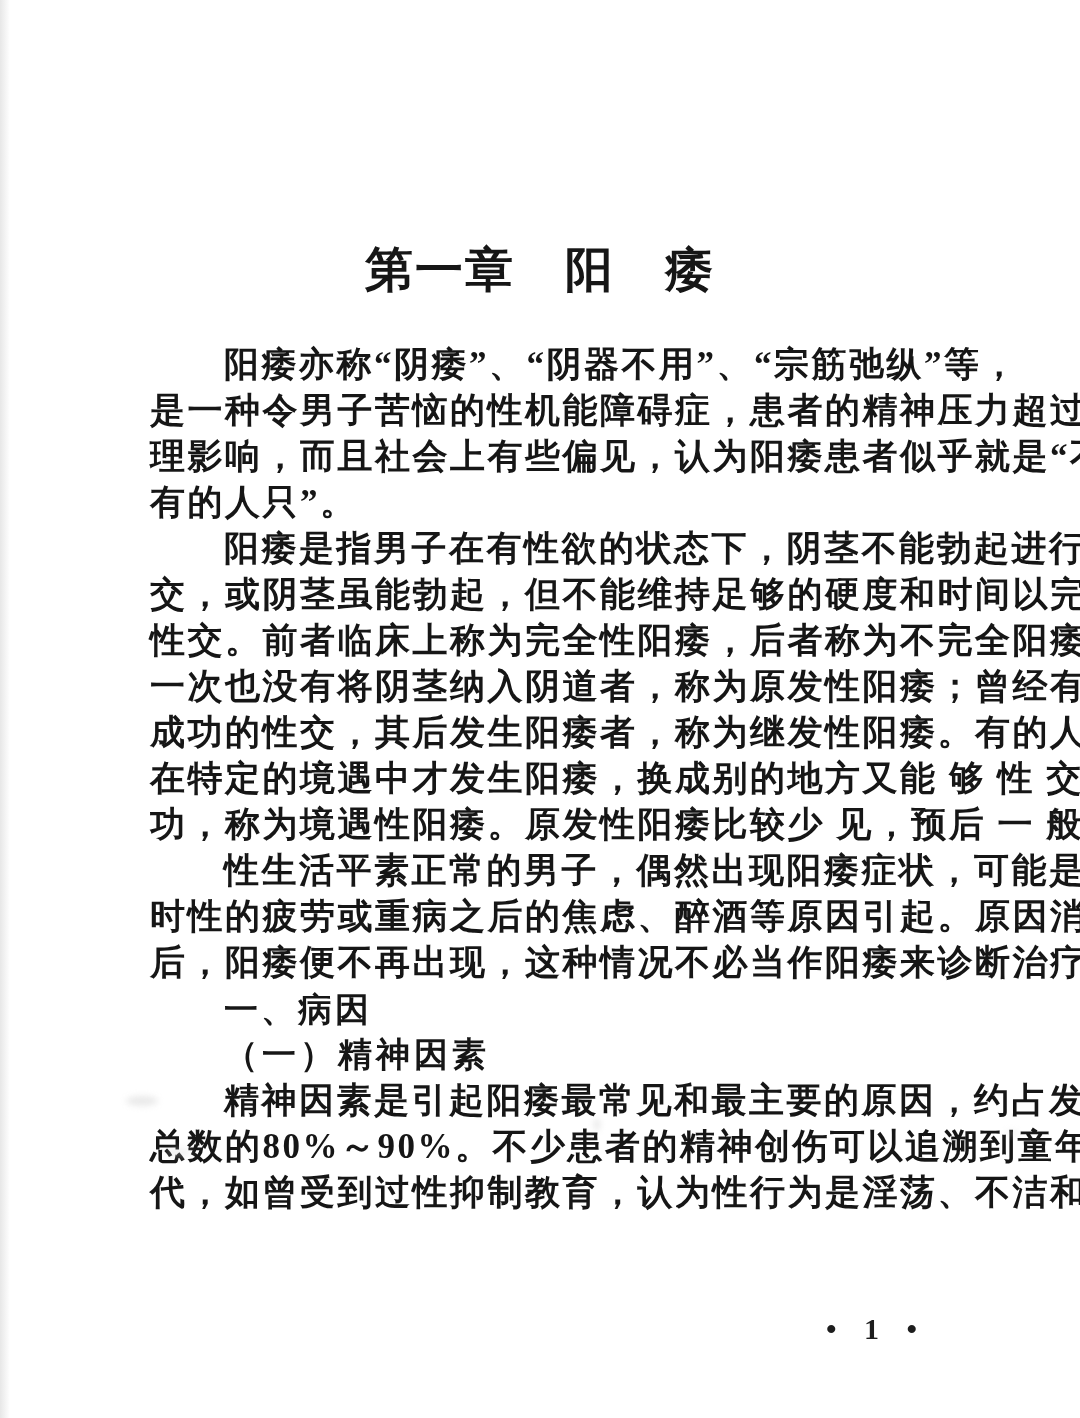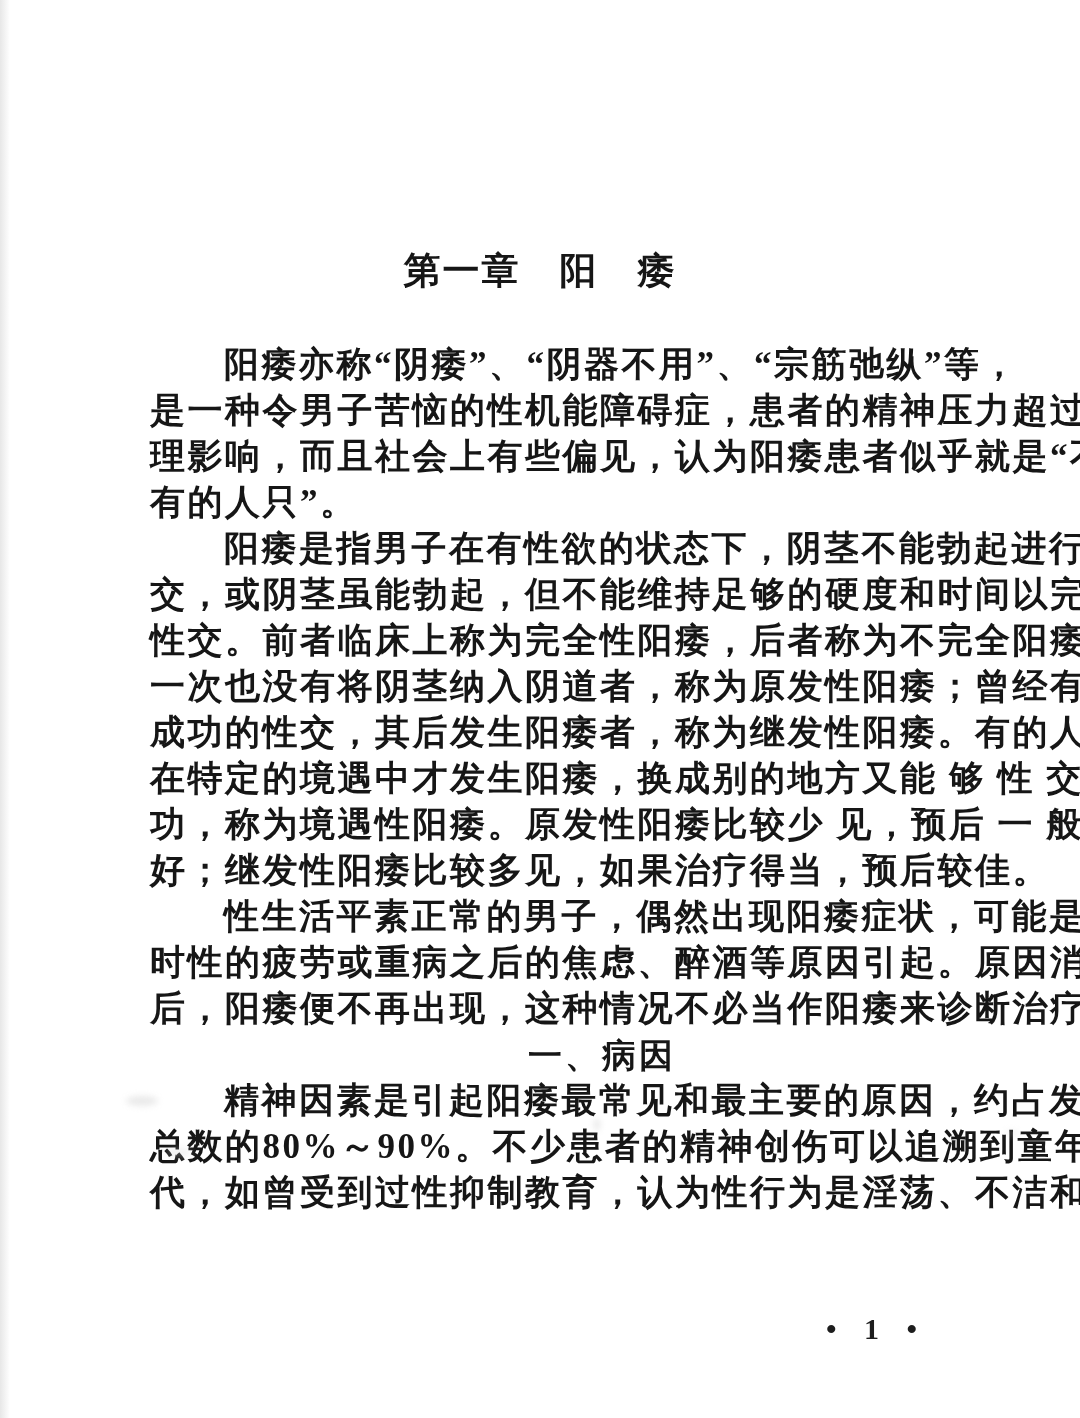--- a/index.html
+++ b/index.html
@@ -9,41 +9,40 @@
     font-family:"Liberation Serif","DejaVu Serif",serif;
     color:#161616;
     position:relative;
     overflow:hidden;
   }
   .scan-edge{
     position:absolute;left:0;top:0;width:10px;height:100%;
     background:linear-gradient(to right,#e7e7e7,rgba(255,255,255,0));
   }
   .chapter-title{
-    position:absolute;top:246px;left:125px;width:830px;
+    position:absolute;top:238px;left:125px;width:830px;
     text-align:center;
-    font-size:37px;font-weight:bold;
+    font-size:48px;font-weight:bold;
     letter-spacing:2px;
     white-space:nowrap;
   }
   .content{
     position:absolute;top:342px;left:150px;width:830px;
   }
   .line{
     height:46px;line-height:46px;
     font-size:35px;letter-spacing:2.5px;
     white-space:nowrap;
     font-weight:700;
   }
   .indent{padding-left:74px;}
   .h1{
     font-family:"Liberation Sans","DejaVu Sans",sans-serif;
     font-weight:bold;font-size:34px;letter-spacing:3px;
     padding-left:74px;
-    text-align:center;
   }
   .h2{
     font-weight:bold;font-size:34px;letter-spacing:4px;
     padding-left:74px;
   }
   .page-number{
     position:absolute;top:1312px;left:826px;
     font-size:30px;font-weight:bold;
     word-spacing:16px;letter-spacing:2px;
     color:#1d1d1d;
@@ -69,25 +68,25 @@
   <div class="line">是一种令男子苦恼的性机能障碍症，患者的精神压力超过生</div>
   <div class="line">理影响，而且社会上有些偏见，认为阳痿患者似乎就是“不</div>
   <div class="line">有的人只”。</div>
   <div class="line indent">阳痿是指男子在有性欲的状态下，阴茎不能勃起进行性</div>
   <div class="line">交，或阴茎虽能勃起，但不能维持足够的硬度和时间以完成</div>
   <div class="line">性交。前者临床上称为完全性阳痿，后者称为不完全阳痿。</div>
   <div class="line">一次也没有将阴茎纳入阴道者，称为原发性阳痿；曾经有过</div>
   <div class="line">成功的性交，其后发生阳痿者，称为继发性阳痿。有的人只</div>
   <div class="line">在特定的境遇中才发生阳痿，换成别的地方又能 够 性 交 成</div>
   <div class="line">功，称为境遇性阳痿。原发性阳痿比较少 见，预后 一 般 不</div>
-  <div class="line">好；继发性阳痿比较多见，如果治疗得当，预后较佳。</div>
   <div class="line indent">性生活平素正常的男子，偶然出现阳痿症状，可能是一</div>
   <div class="line">时性的疲劳或重病之后的焦虑、醉酒等原因引起。原因消除</div>
   <div class="line">后，阳痿便不再出现，这种情况不必当作阳痿来诊断治疗。</div>
   <div class="line h1">一、病因</div>
+  <div class="line h2">（一）精神因素</div>
   <div class="line indent">精神因素是引起阳痿最常见和最主要的原因，约占发病</div>
   <div class="line">总数的80%～90%。不少患者的精神创伤可以追溯到童年时</div>
   <div class="line">代，如曾受到过性抑制教育，认为性行为是淫荡、不洁和亵</div>
 </div>
 
 <div class="page-number">• 1 •</div>
 
 <div class="smudge s1"></div>
 <div class="smudge s2"></div>
 <div class="smudge s3"></div>

